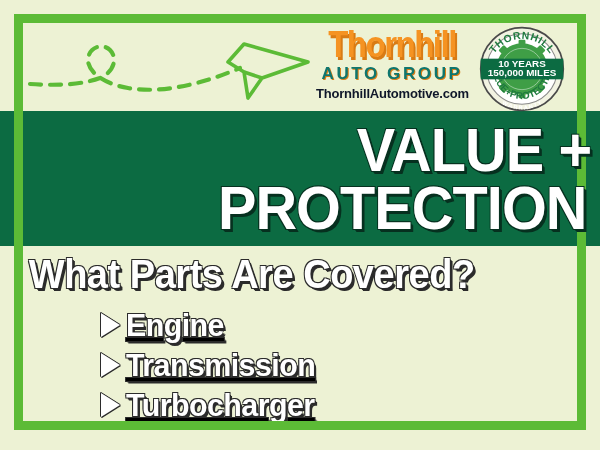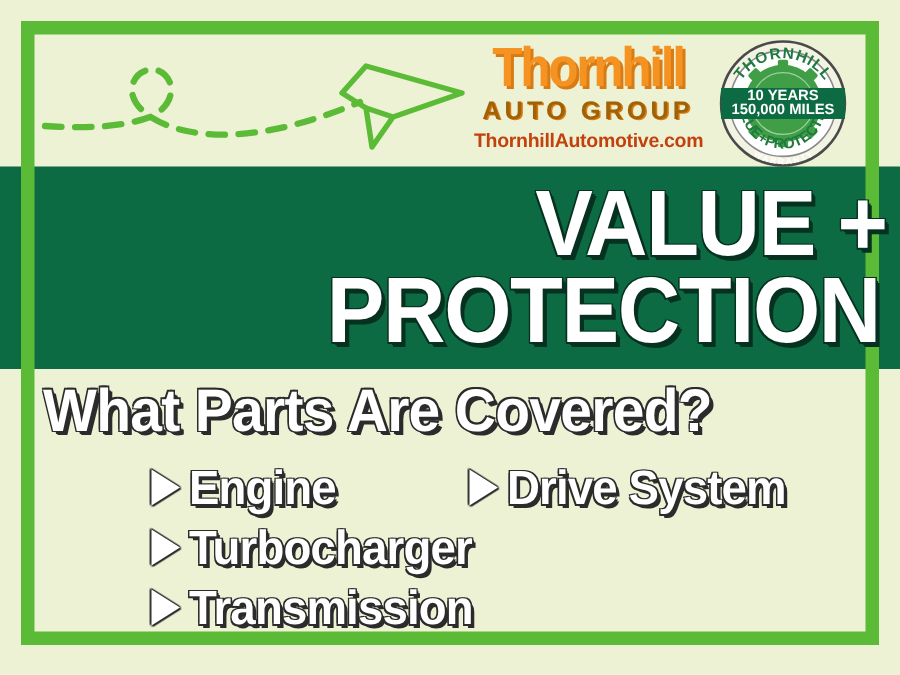--- a/index.html
+++ b/index.html
@@ -105,31 +105,31 @@
     letter-spacing: -1.5px;
     line-height: 1;
     text-shadow: 2px 2px 0 #d97b14;
     transform: scaleY(1.12);
     transform-origin: center top;
   }
   .logo-sub {
     font-family: "Liberation Sans", sans-serif;
     font-weight: bold;
     font-size: 17px;
-    color: #a16207;
+    color: #0f766e;
     letter-spacing: 2.6px;
     line-height: 1;
     margin-top: 6px;
     text-shadow: 1px 1px 0 #d97b14;
   }
   .logo-url {
     font-family: "Liberation Sans", sans-serif;
     font-weight: bold;
     font-size: 13px;
-    color: #c2410c;
+    color: #0f172a;
     letter-spacing: -0.2px;
     margin-top: 4px;
   }
 
   
   .seal {
     position: absolute;
     left: 479px;
     top: 26px;
     width: 86px;
@@ -168,20 +168,21 @@
   .parts {
     position: absolute;
     left: 0;
     top: 306px;
     width: 600px;
     height: 118px;
     z-index: 4;
     display: flex;
     justify-content: center;
     gap: 14px;
+    text-decoration: underline;
   }
   .parts-col {
     display: flex;
     flex-direction: column;
     gap: 2px;
   }
   .parts-col.left  { width: 250px; padding-left: 58px; box-sizing: border-box; }
   .parts-col.right { width: 250px; padding-left: 6px;  box-sizing: border-box; }
 
   .part-item {
@@ -295,28 +296,24 @@
   </div>
 
   <div class="parts">
     <div class="parts-col left">
       <div class="part-item">
         <span class="bullet"></span>
         <span class="part-label">Engine</span>
       </div>
       <div class="part-item">
         <span class="bullet"></span>
-        <span class="part-label">Turbocharger</span>
+        <span class="part-label">Transmission</span>
       </div>
       <div class="part-item">
         <span class="bullet"></span>
-        <span class="part-label">Transmission</span>
+        <span class="part-label">Turbocharger</span>
       </div>
     </div>
     <div class="parts-col right">
-      <div class="part-item">
-        <span class="bullet"></span>
-        <span class="part-label">Drive System</span>
-      </div>
     </div>
   </div>
 
 </div>
 
 </body></html>

